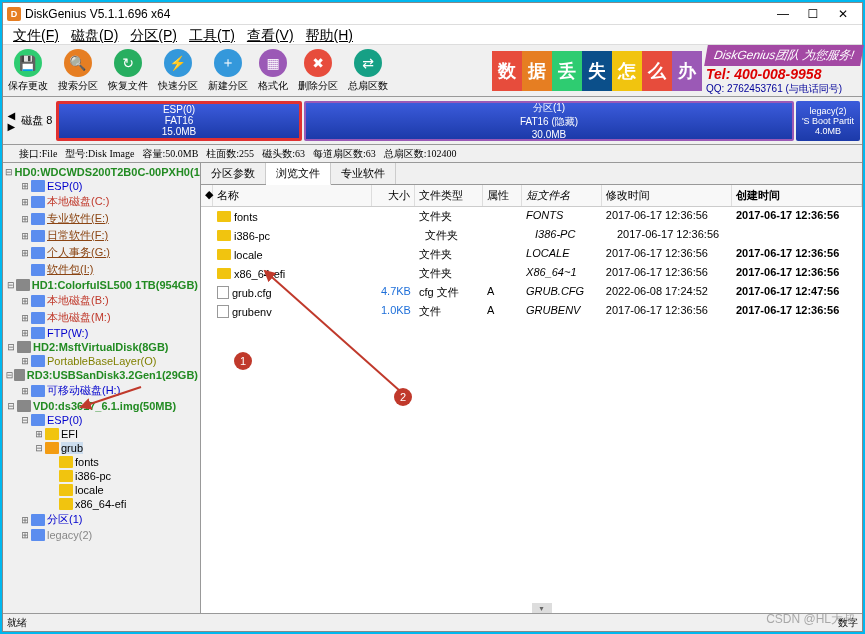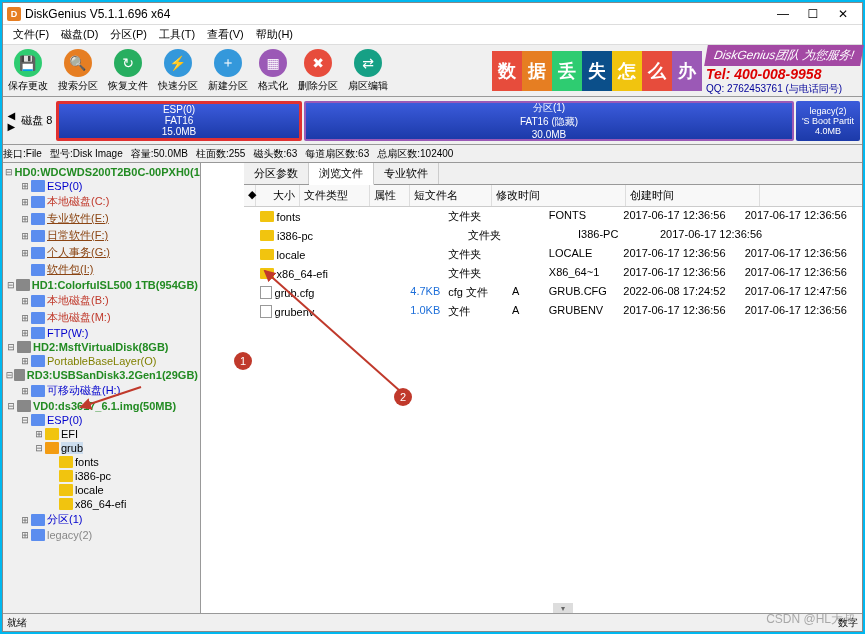--- a/index.html
+++ b/index.html
@@ -4,75 +4,75 @@
 <style>
 * { box-sizing: border-box; margin: 0; padding: 0; }
 body { font-family: "Microsoft YaHei", SimSun, Arial, sans-serif; font-size: 11px; background: #00b8f0; width: 865px; height: 634px; overflow: hidden; position: relative; }
 .window { background: #f0f0f0; border: 1px solid #888; width: 861px; height: 630px; margin: 2px; display: flex; flex-direction: column; }
 .titlebar { background: #fff; height: 22px; display: flex; align-items: center; padding: 0 4px; border-bottom: 1px solid #ddd; }
 .titlebar .icon { width: 14px; height: 14px; background: #e67e22; border-radius: 2px; margin-right: 4px; display: inline-flex; align-items: center; justify-content: center; color: #fff; font-size: 9px; font-weight: bold; }
 .titlebar .title { flex: 1; font-size: 12px; }
 .winbtns { display: flex; }
 .winbtn { width: 30px; height: 20px; display: flex; align-items: center; justify-content: center; font-size: 12px; cursor: pointer; }
 .menubar { background: #fff; height: 20px; display: flex; padding: 0 4px; border-bottom: 1px solid #ddd; }
-.menuitem { padding: 2px 6px; cursor: pointer; font-size: 11px; }
+.menuitem { padding: 2px 6px; cursor: pointer; font-size: 14px; text-decoration: underline; }
 .toolbar { background: #f0f0f0; height: 52px; display: flex; align-items: center; border-bottom: 1px solid #999; }
 .tbtn { display: flex; flex-direction: column; align-items: center; padding: 2px 4px; cursor: pointer; margin: 0 1px; }
 .tbtn .ticon { width: 28px; height: 28px; border-radius: 50%; display: flex; align-items: center; justify-content: center; font-size: 14px; color: #fff; }
 .tbtn .tlabel { font-size: 10px; margin-top: 2px; }
 .banner { margin-left: auto; height: 48px; display: flex; align-items: center; }
 .bnr-left { display: flex; }
 .bnr-block { width: 30px; height: 40px; display: flex; align-items: center; justify-content: center; font-size: 18px; font-weight: bold; color: #fff; }
 .bnr-right { margin-left: 4px; font-size: 10px; }
 .bnr-slogan { background: #a349a4; color: #fff; padding: 2px 8px; font-style: italic; transform: skewX(-10deg); font-size: 12px; }
 .bnr-tel { color: #d00; font-weight: bold; font-size: 14px; font-style: italic; }
 .bnr-qq { color: #009; font-size: 10px; }
 .diskmap-row { background: #f0f0f0; height: 48px; display: flex; align-items: center; border-bottom: 1px solid #999; padding: 2px; }
 .diskmap-nav { width: 16px; display: flex; flex-direction: column; align-items: center; }
 .diskmap-nav span { font-size: 10px; color: #000; cursor: pointer; }
 .diskmap-label { width: 48px; text-align: center; font-size: 11px; }
 .diskmap { flex: 1; display: flex; gap: 2px; height: 40px; }
 .partition { display: flex; flex-direction: column; align-items: center; justify-content: center; color: #fff; font-size: 10px; border-radius: 2px; }
 .part-esp { background: linear-gradient(#3b5bdb, #1c3aa9); border: 3px solid #e03131; flex: 0 0 246px; }
 .part-fz { background: linear-gradient(#3b5bdb, #1c3aa9); border: 2px solid #9b59b6; flex: 0 0 490px; }
 .part-legacy { background: linear-gradient(#3b5bdb, #1c3aa9); flex: 0 0 64px; font-size: 9px; }
-.diskinfo { background: #f0f0f0; height: 18px; font-size: 10px; padding: 2px 0; border-bottom: 1px solid #999; display: flex; gap: 8px; }
+.diskinfo { background: #f0f0f0; height: 18px; font-size: 10px; padding: 2px 16px; border-bottom: 1px solid #999; display: flex; gap: 8px; font-family: Liberation Serif, serif; }
 .main { flex: 1; display: flex; background: #fff; min-height: 0; }
 .tree { width: 198px; border-right: 1px solid #999; background: #f0f0f0; overflow: auto; font-size: 11px; padding: 2px; }
 .tn { white-space: nowrap; padding: 1px 0; display: flex; align-items: center; }
 .tn .exp { width: 12px; text-align: center; color: #666; cursor: pointer; font-size: 9px; }
 .tn .ticon2 { width: 14px; height: 12px; margin-right: 2px; display: inline-block; }
 .ti-hdd { background: #888; border-radius: 1px; }
 .ti-part { background: #5b8def; border-radius: 1px; }
 .ti-fold { background: #f1c40f; border-radius: 1px; }
 .ti-fold-o { background: #f39c12; border-radius: 1px; }
 .tn .tlbl { cursor: pointer; }
 .tn.sel .tlbl { background: #cde; }
 .blue { color: #0000cd; }
 .red { color: #c0392b; }
 .brown { color: #8b4513; text-decoration: underline; }
 .darkgreen { color: #228b22; font-weight: bold; }
 .olive { color: #808000; }
-.content { flex: 1; display: flex; flex-direction: column; min-width: 0; padding-left: 43px; }
+.content { flex: 1; display: flex; flex-direction: column; min-width: 0; }
 .tabs { height: 22px; display: flex; border-bottom: 1px solid #999; background: #f0f0f0; }
 .tab { padding: 3px 10px; border-right: 1px solid #ccc; cursor: pointer; font-size: 11px; }
 .tab.active { background: #fff; border-bottom: 1px solid #fff; margin-bottom: -1px; }
 .filelist { flex: 1; overflow: auto; background: #fff; position: relative; }
 .fl-head { display: flex; background: #f8f8f8; border-bottom: 1px solid #ccc; font-size: 11px; position: sticky; top: 0; }
 .fl-head > div { padding: 3px 4px; border-right: 1px solid #ddd; }
 .fl-row { display: flex; font-size: 11px; padding: 1px 0; }
 .fl-row > div { padding: 1px 4px; overflow: hidden; white-space: nowrap; }
 .c-up { width: 12px; }
 .c-name { width: 164px; display: flex; align-items: center; }
 .c-size { width: 44px; text-align: right; color: #1e6fd9; }
 .c-type { width: 70px; }
 .c-attr { width: 40px; }
-.c-short { width: 82px; }
+.c-short { width: 82px; font-style: italic; }
 .c-mtime { width: 134px; }
-.c-ctime { width: 134px; }
+.c-ctime { width: 134px; font-weight: bold; }
 .fi-fold { width: 14px; height: 11px; background: #f1c40f; display: inline-block; margin-right: 3px; border-radius: 1px; }
 .fi-file { width: 12px; height: 13px; background: #fff; border: 1px solid #999; display: inline-block; margin-right: 3px; }
 .statusbar { height: 18px; background: #f0f0f0; border-top: 1px solid #999; display: flex; font-size: 10px; padding: 2px 4px; }
 .statusbar .sr { margin-left: auto; }
 .watermark { position: absolute; bottom: 6px; right: 10px; color: rgba(120,120,120,0.6); font-size: 12px; }
 .annotation { position: absolute; width: 18px; height: 18px; background: #c0392b; border-radius: 50%; color: #fff; display: flex; align-items: center; justify-content: center; font-size: 11px; pointer-events: none; }
 .arrow { position: absolute; pointer-events: none; }
 .fl-scroll-hint { position: absolute; bottom: 0; left: 50%; width: 20px; height: 10px; background: #ddd; display: flex; align-items: center; justify-content: center; font-size: 8px; color: #666; }
 </style>
 </head>
@@ -123,21 +123,21 @@
         <div class="tbtn">
           <div class="ticon" style="background:#9b59b6">▦</div>
           <div class="tlabel">格式化</div>
         </div>
         <div class="tbtn">
           <div class="ticon" style="background:#e74c3c">✖</div>
           <div class="tlabel">删除分区</div>
         </div>
         <div class="tbtn">
           <div class="ticon" style="background:#16a085">⇄</div>
-          <div class="tlabel">扇区编辑</div>
+          <div class="tlabel">总扇区数</div>
         </div>
       </div>
     <div class="banner">
       <div class="bnr-left" id="bnr-blocks">
           <div class="bnr-block" style="background: rgb(231, 76, 60);">数</div>
           <div class="bnr-block" style="background: rgb(230, 126, 34);">据</div>
           <div class="bnr-block" style="background: rgb(46, 204, 113);">丢</div>
           <div class="bnr-block" style="background: rgb(11, 79, 138);">失</div>
           <div class="bnr-block" style="background: rgb(241, 196, 15);">怎</div>
           <div class="bnr-block" style="background: rgb(231, 76, 60);">么</div>
@@ -317,20 +317,21 @@
 
     <div class="content">
       <div class="tabs">
         <div class="tab">分区参数</div>
         <div class="tab active">浏览文件</div>
         <div class="tab">专业软件</div>
       </div>
       <div class="filelist">
         <div class="fl-head">
           <div class="c-up">◆</div>
+          <div class="c-name">名称</div>
           <div class="c-size" style="color:#000">大小</div>
           <div class="c-type">文件类型</div>
           <div class="c-attr">属性</div>
           <div class="c-short">短文件名</div>
           <div class="c-mtime">修改时间</div>
           <div class="c-ctime">创建时间</div>
         </div>
         <div id="fl-body">
             <div class="fl-row">
               <div class="c-up"></div>

